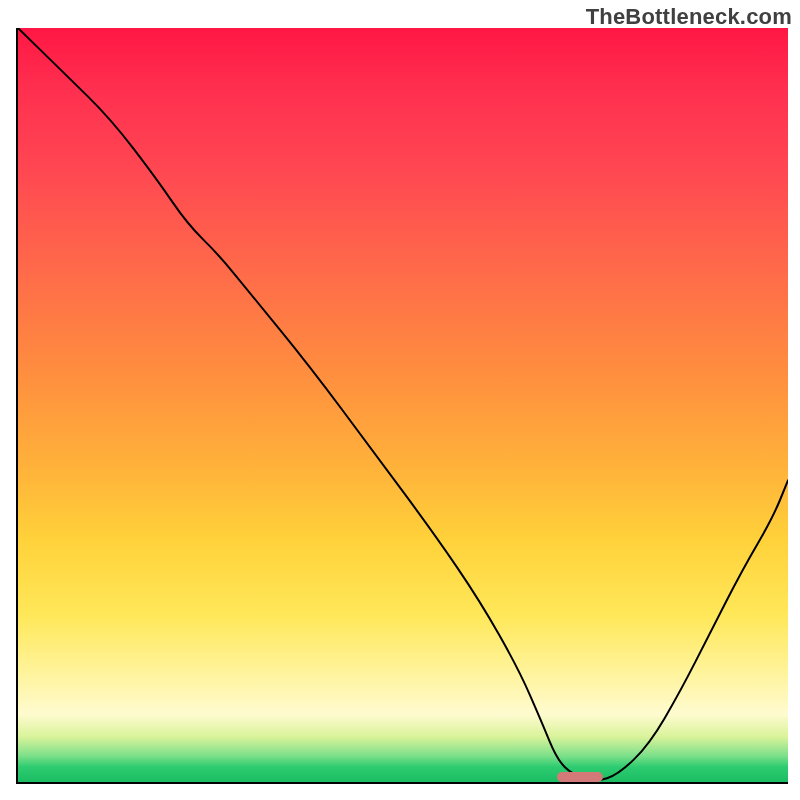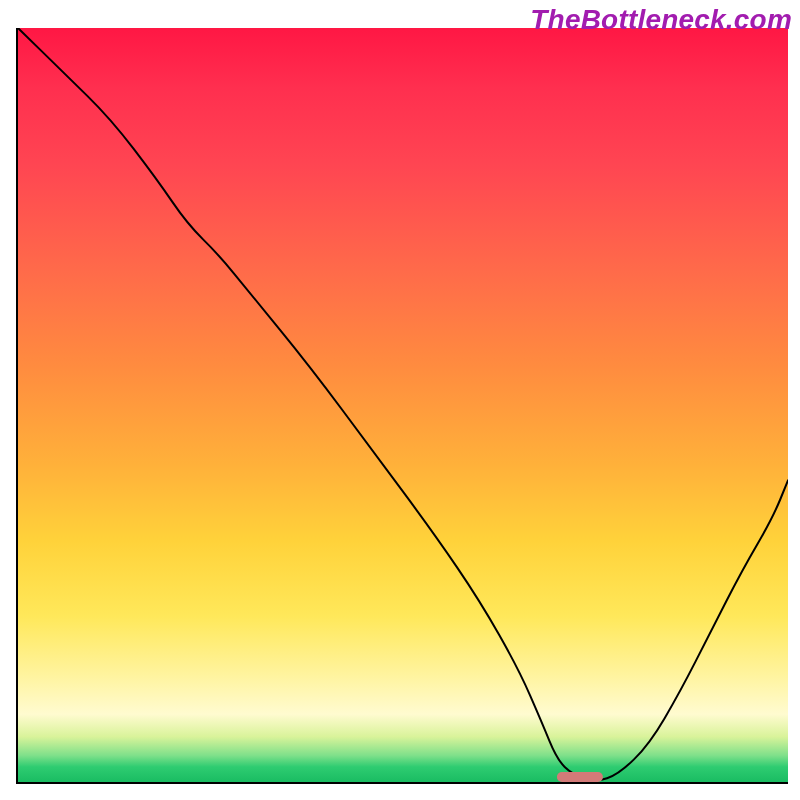--- a/index.html
+++ b/index.html
@@ -14,26 +14,25 @@
   .frame {
     position: relative;
     width: 800px;
     height: 800px;
     box-sizing: border-box;
   }
   .watermark {
     position: absolute;
     top: 4px;
     right: 8px;
-    font-size: 28px;
+    font-size: 22px;
     font-weight: 600;
-    color: #a21caf;
+    color: #404040;
     letter-spacing: 0.2px;
     z-index: 50;
-    font-style: italic;
   }
   .plot-area {
     position: absolute;
     left: 16px;
     right: 12px;
     top: 28px;
     bottom: 16px;
     border: 2px solid #000;
     border-top: none;
     border-right: none;

